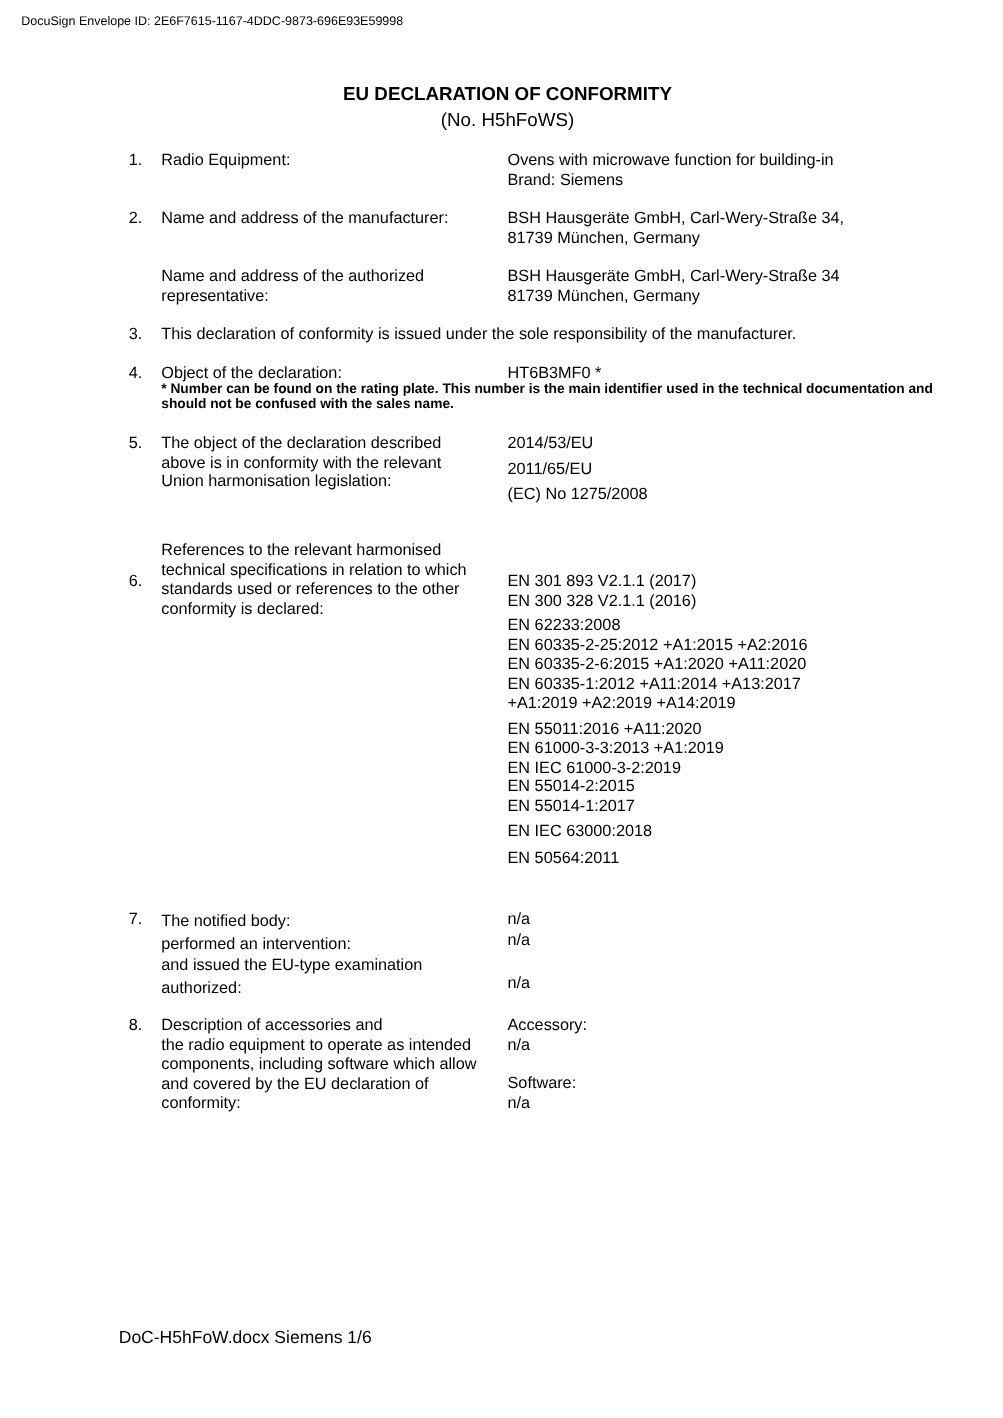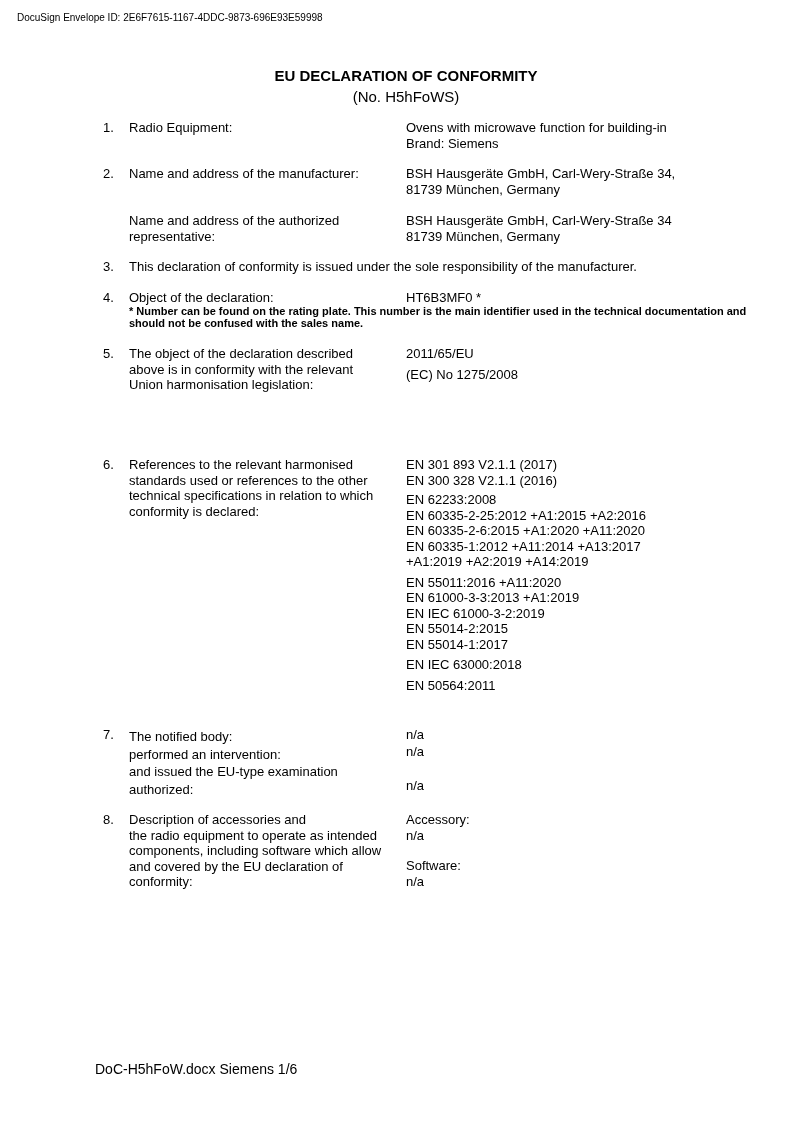--- a/index.html
+++ b/index.html
@@ -71,29 +71,30 @@
   <span class="line">should not be confused with the sales name.</span>
 </div>
 
 <div class="abs num" style="top:346px">5.</div>
 <div class="abs lbl" style="top:346px">
   <span class="line">The object of the declaration described</span>
   <span class="line">above is in conformity with the relevant</span>
   <span class="line">Union harmonisation legislation:</span>
 </div>
 <div class="abs val" style="top:346px">
+  <span class="line" style="margin-bottom:5px">2014/53/EU</span>
   <span class="line" style="margin-bottom:5px">2011/65/EU</span>
   <span class="line">(EC) No 1275/2008</span>
 </div>
 
 <div class="abs num" style="top:457px">6.</div>
-<div class="abs lbl" style="top:457px">
+<div class="abs lbl" style="top:432px">
   <span class="line">References to the relevant harmonised</span>
+  <span class="line">technical specifications in relation to which</span>
   <span class="line">standards used or references to the other</span>
-  <span class="line">technical specifications in relation to which</span>
   <span class="line">conformity is declared:</span>
 </div>
 <div class="abs val" style="top:457px">
   <span class="line">EN 301 893 V2.1.1 (2017)</span>
   <span class="line" style="margin-bottom:4px">EN 300 328 V2.1.1 (2016)</span>
   <span class="line">EN 62233:2008</span>
   <span class="line">EN 60335-2-25:2012 +A1:2015 +A2:2016</span>
   <span class="line">EN 60335-2-6:2015 +A1:2020 +A11:2020</span>
   <span class="line">EN 60335-1:2012 +A11:2014 +A13:2017</span>
   <span class="line" style="margin-bottom:5px">+A1:2019 +A2:2019 +A14:2019</span>

